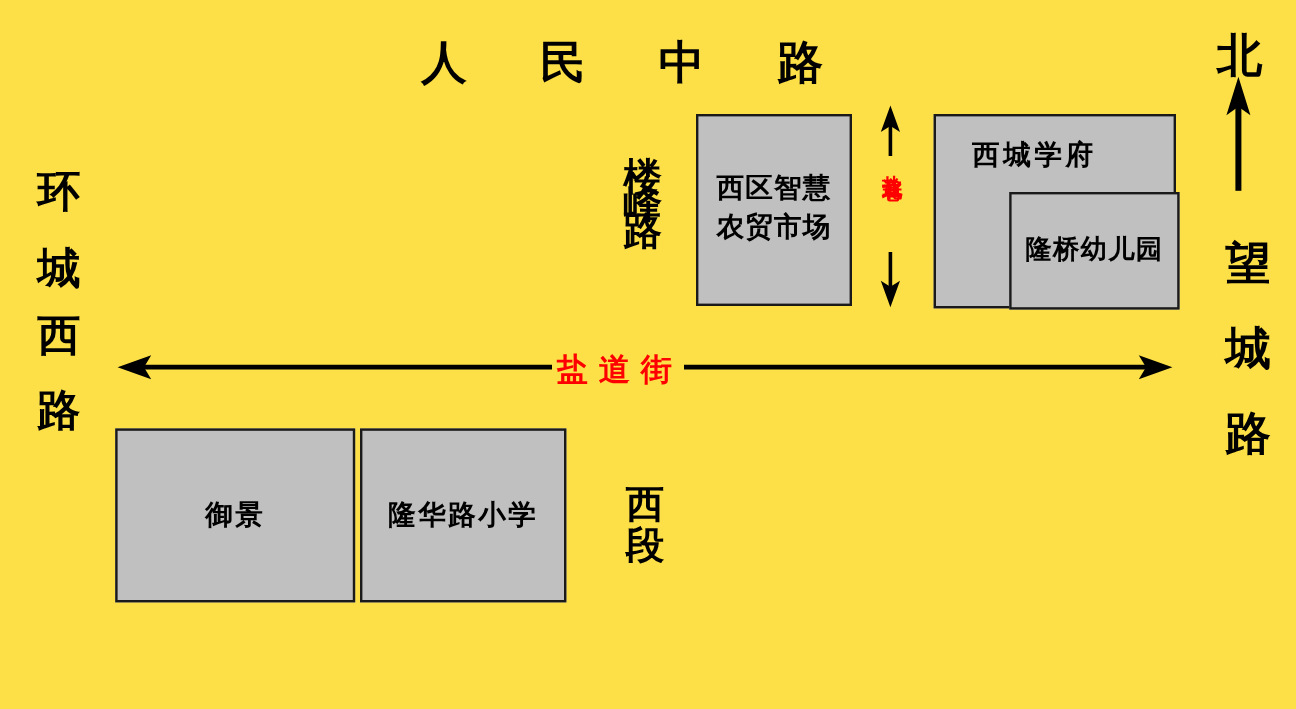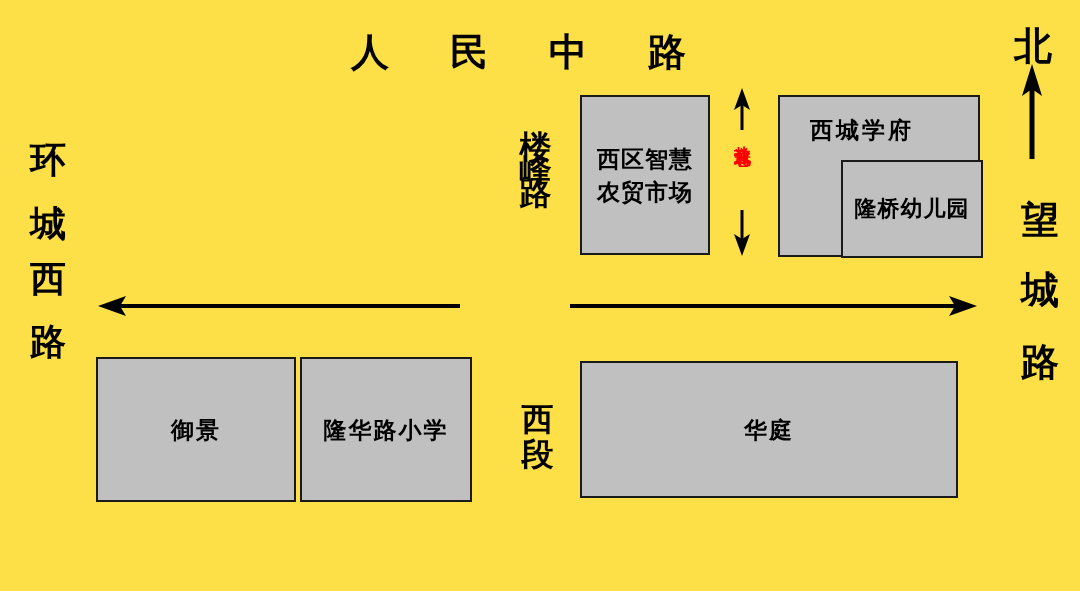--- a/index.html
+++ b/index.html
@@ -18,21 +18,21 @@
   .box {
     position:absolute; background:#c0c0c0; border:2px solid #1a1a1a;
     box-sizing:border-box; display:flex; align-items:center; justify-content:center;
   }
   .box-label {
     font-size:23px; font-weight:600; letter-spacing:2px;
     text-align:center; line-height:1.45;
   }
   .box-topleft { align-items:flex-start; justify-content:flex-start; }
   .box-topleft .box-label { padding:16px 0 0 30px; letter-spacing:3px; }
-  .market-label { width:100px; letter-spacing:1px; }
+  .market-label { width:100px; letter-spacing:1px;font-family:Liberation Mono, monospace; }
   .red { color:#ff0000; }
   .street-label { font-size:26px; font-weight:bold; letter-spacing:9px; white-space:nowrap; }
   .lane-label {
     font-size:17px; font-weight:bold; writing-mode:vertical-rl;
     text-orientation:upright; letter-spacing:1.5px; white-space:nowrap;
   }
 </style>
 </head>
 <body>
 
@@ -62,20 +62,21 @@
   <div class="abs road-h" style="left:1014px;top:21px;font-size:38px">北</div>
 
   <div class="abs road-v" style="left:1014px;top:168px;font-size:38px;letter-spacing:72px">望城路</div>
 
   <div class="abs road-v" style="left:24px;top:115px;font-size:36px;letter-spacing:60px">环城西路</div>
 
   <div class="abs road-v" style="left:514px;top:105px;font-size:32px;letter-spacing:23px">楼峰路</div>
 
   <div class="abs road-v" style="left:516px;top:381px;font-size:32px;letter-spacing:31px">西段</div>
 
+  <div class="abs street-label red" style="left:464px;top:291px">盐道街</div>
 
   <div class="abs lane-label red" style="left:732px;top:132px">盐道北巷</div>
 
 
 
   <div class="box" style="left:580px;top:95px;width:130px;height:160px">
     <span class="box-label market-label">西区智慧农贸市场</span>
   </div>
 
   <div class="box box-topleft" style="left:778px;top:95px;width:202px;height:162px">
@@ -87,17 +88,14 @@
   </div>
 
   <div class="box" style="left:96px;top:357px;width:200px;height:145px">
     <span class="box-label">御景</span>
   </div>
 
   <div class="box" style="left:300px;top:357px;width:172px;height:145px">
     <span class="box-label">隆华路小学</span>
   </div>
 
-  <div class="box" style="left:580px;top:361px;width:378px;height:137px">
-    <span class="box-label">华庭</span>
-  </div>
 
 </div>
 
 </body></html>

